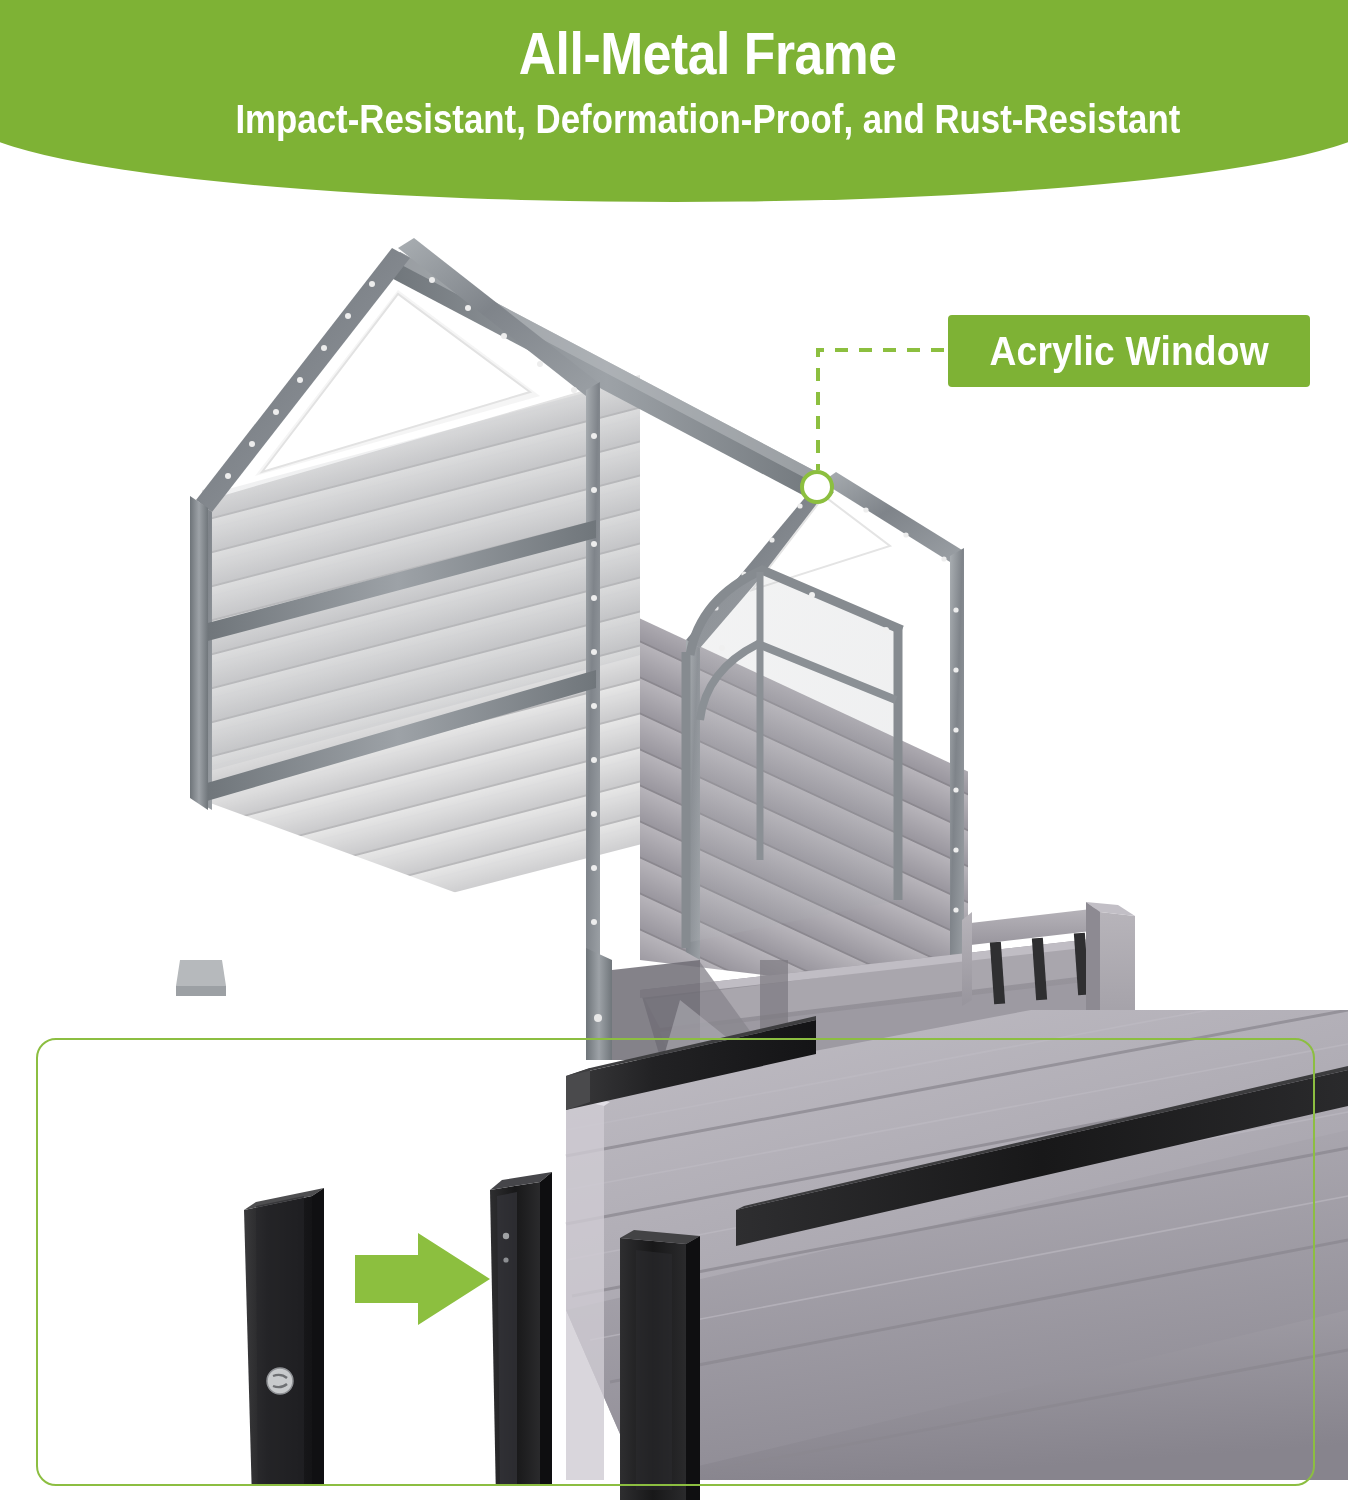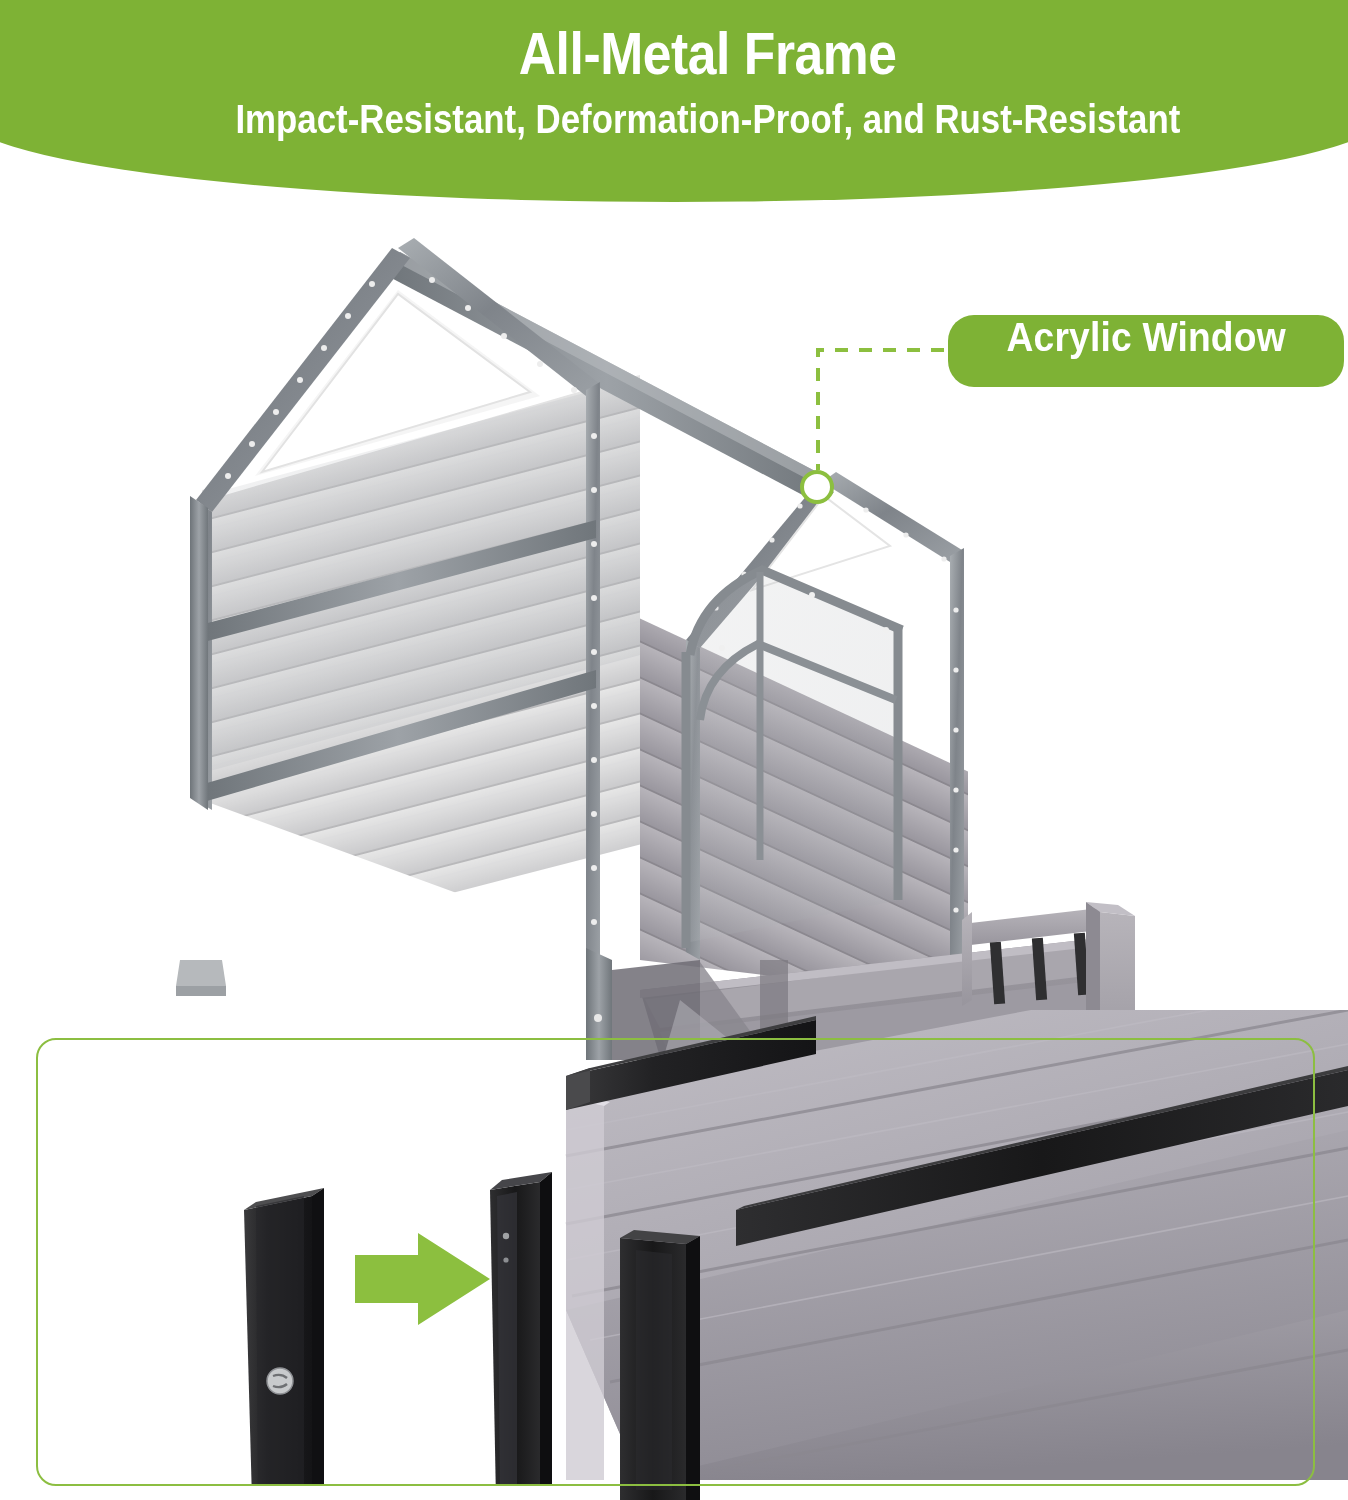--- a/index.html
+++ b/index.html
@@ -17,23 +17,23 @@
              letter-spacing:-0.5px;margin-top:24px;
              transform:scaleX(.86);transform-origin:center;white-space:nowrap;}
   .hdr-sub{color:#fff;font-size:41px;font-weight:bold;line-height:1.05;
            margin-top:14px;transform:scaleX(.85);transform-origin:center;white-space:nowrap;}
 
   
   .scene{position:absolute;left:0;top:200px;width:1348px;height:860px;}
   .scene svg{position:absolute;left:0;top:0;}
 
   
-  .callout-badge{position:absolute;left:948px;top:315px;width:396px;height:72px;
-                 background:var(--green,#7EB235);border-radius:26px;
-                 display:flex;align-items:flex-start;justify-content:center;}
+  .callout-badge{position:absolute;left:948px;top:315px;width:362px;height:72px;
+                 background:var(--green,#7EB235);border-radius:4px;
+                 display:flex;align-items:center;justify-content:center;}
   .callout-badge span{color:#fff;font-size:40px;font-weight:bold;letter-spacing:.2px;
                       transform:scaleX(.93);transform-origin:center;white-space:nowrap;}
   .leader{position:absolute;left:790px;top:330px;width:180px;height:180px;pointer-events:none;}
   .dot{position:absolute;left:800px;top:470px;width:34px;height:34px;border-radius:50%;
        background:#fff;border:4px solid #8CBF3F;box-sizing:border-box;}
 
   
   .detail-frame{position:absolute;left:36px;top:1038px;width:1279px;height:448px;
                 border:2.5px solid #8CBE41;border-radius:20px;box-sizing:border-box;
                 background:transparent;}

